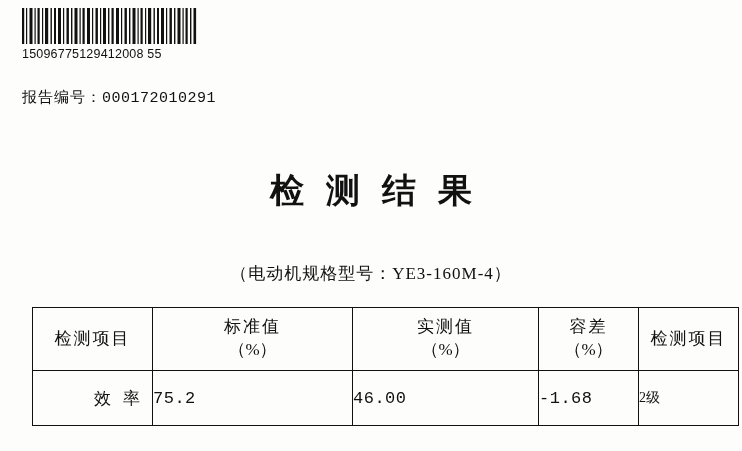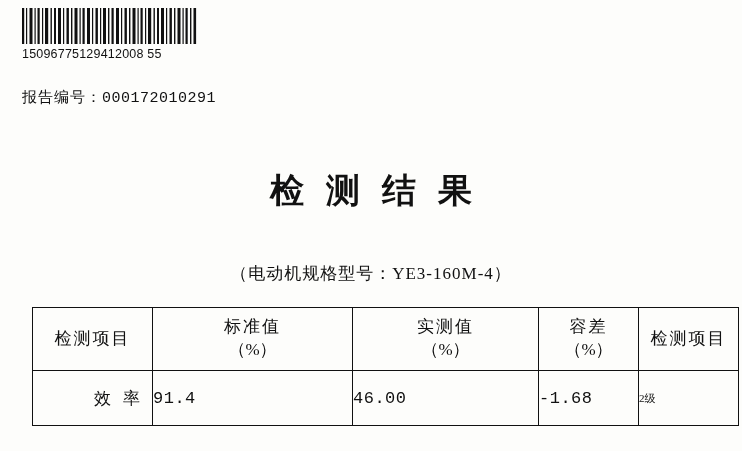--- a/index.html
+++ b/index.html
@@ -122,21 +122,21 @@
     height: 62px;
     text-align: center;
     font-size: 17px;
     line-height: 1.35;
   }
   .head-cell .l1 { display: block; letter-spacing: 2px; }
   .head-cell .l2 { display: block; letter-spacing: 0px; }
 
   .body-cell {
     height: 54px;
-    font-size: 11px;
+    font-size: 14px;
   }
   .cell-pad { padding-left: 10px; }
   .item-name {
     text-align: right;
     letter-spacing: 12px;
     text-indent: 12px;
     font-size: 17px;
   }
   .num {
     font-family: "Liberation Mono", monospace;
@@ -235,21 +235,21 @@
         <td class="head-cell">
           <span class="l1">容差</span>
           <span class="l2">（%）</span>
         </td>
         <td class="head-cell">
           <span class="l1">检测项目</span>
         </td>
       </tr>
       <tr>
         <td class="body-cell item-name">效率</td>
-        <td class="body-cell cell-pad num">91.4</td>
+        <td class="body-cell cell-pad num">75.2</td>
         <td class="body-cell cell-pad num">46.00</td>
         <td class="body-cell cell-pad num">-1.68</td>
         <td class="body-cell cell-pad">2级</td>
       </tr>
     </tbody>
   </table>
 
 </div>
 
 </body></html>

